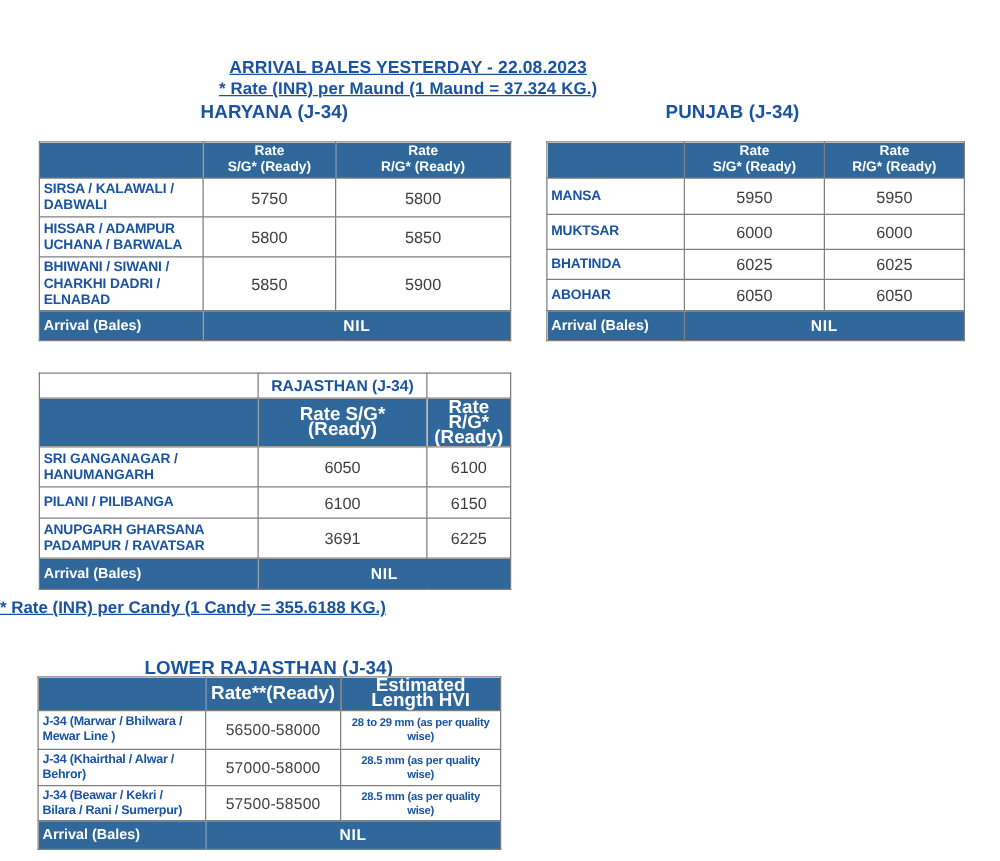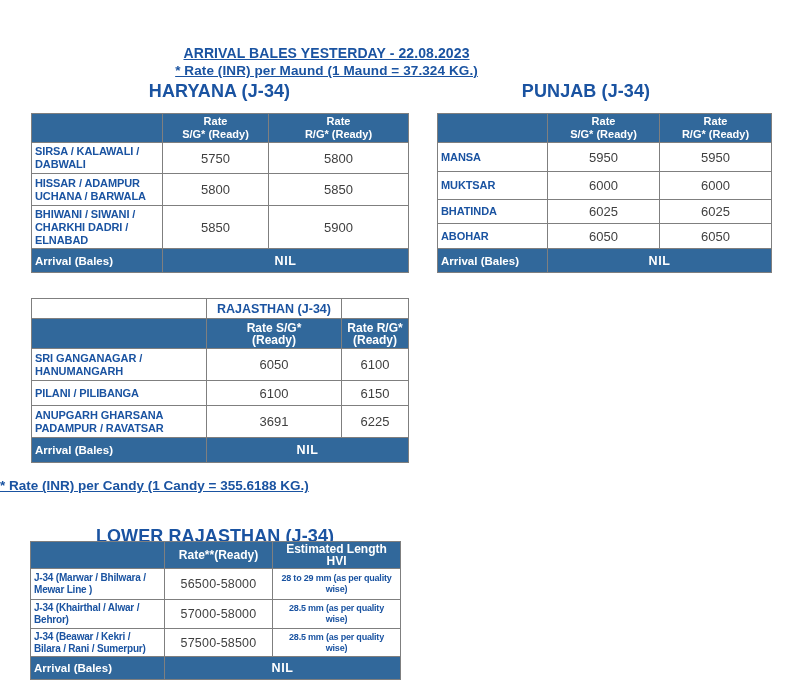--- a/index.html
+++ b/index.html
@@ -18,33 +18,33 @@
     font-family:"Liberation Sans",sans-serif;
   }
   .page-header{position:absolute;top:6px;left:0;width:653px;text-align:center;margin-top:39px;}
   .page-header .line{
     font-weight:700;color:var(--title-text);text-decoration:underline;
     font-size:14px;line-height:17px;letter-spacing:.1px;
   }
   .page-header .line.small{font-size:13.5px;}
   .tbl-title{
     position:absolute;text-align:center;font-weight:700;
-    font-size:18px;color:var(--title-text);letter-spacing:.1px;
+    font-size:15px;color:var(--title-text);letter-spacing:.1px;
   }
   table.price-table{
     position:absolute;border-collapse:collapse;table-layout:fixed;background:#fff;
   }
   .price-table td{border:1px solid var(--border);overflow:hidden;vertical-align:middle;padding:1px 3px;}
   .hdr{
     background:var(--header-bg);color:#fff;font-weight:700;
     font-size:11px;line-height:13px;text-align:center;white-space:pre-line;
   }
   .hdr2{
     background:var(--header-bg);color:#fff;font-weight:700;
-    font-size:12px;line-height:12px;text-align:center;white-space:pre-line;
+    font-size:15px;line-height:12px;text-align:center;white-space:pre-line;
   }
   .lbl{
     color:var(--label-text);font-weight:700;font-size:11px;line-height:13px;
     padding-left:5px;white-space:pre-line;letter-spacing:-.1px;
   }
   .lbl2{
     color:var(--label-text);font-weight:700;font-size:10px;line-height:12px;
     padding-left:4px;white-space:pre-line;letter-spacing:-.2px;
   }
   .val{color:var(--value-text);font-size:13px;text-align:center;}

